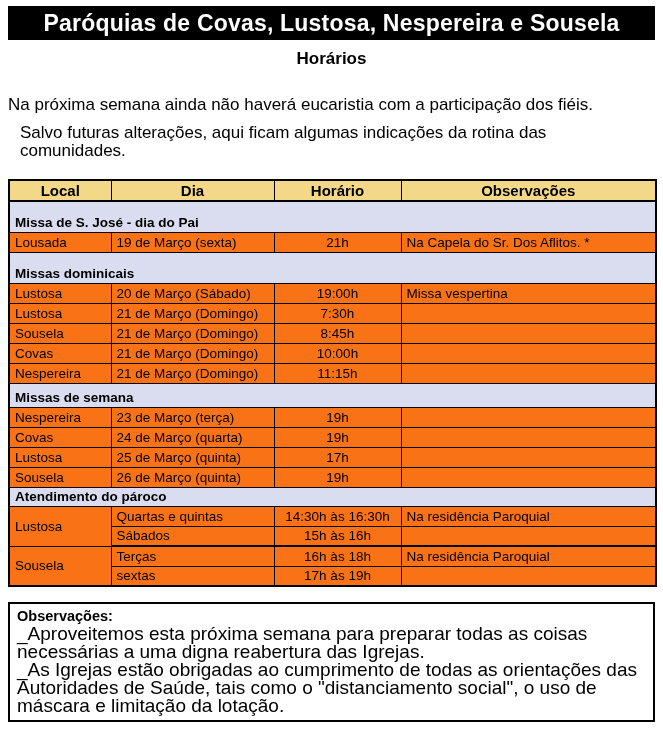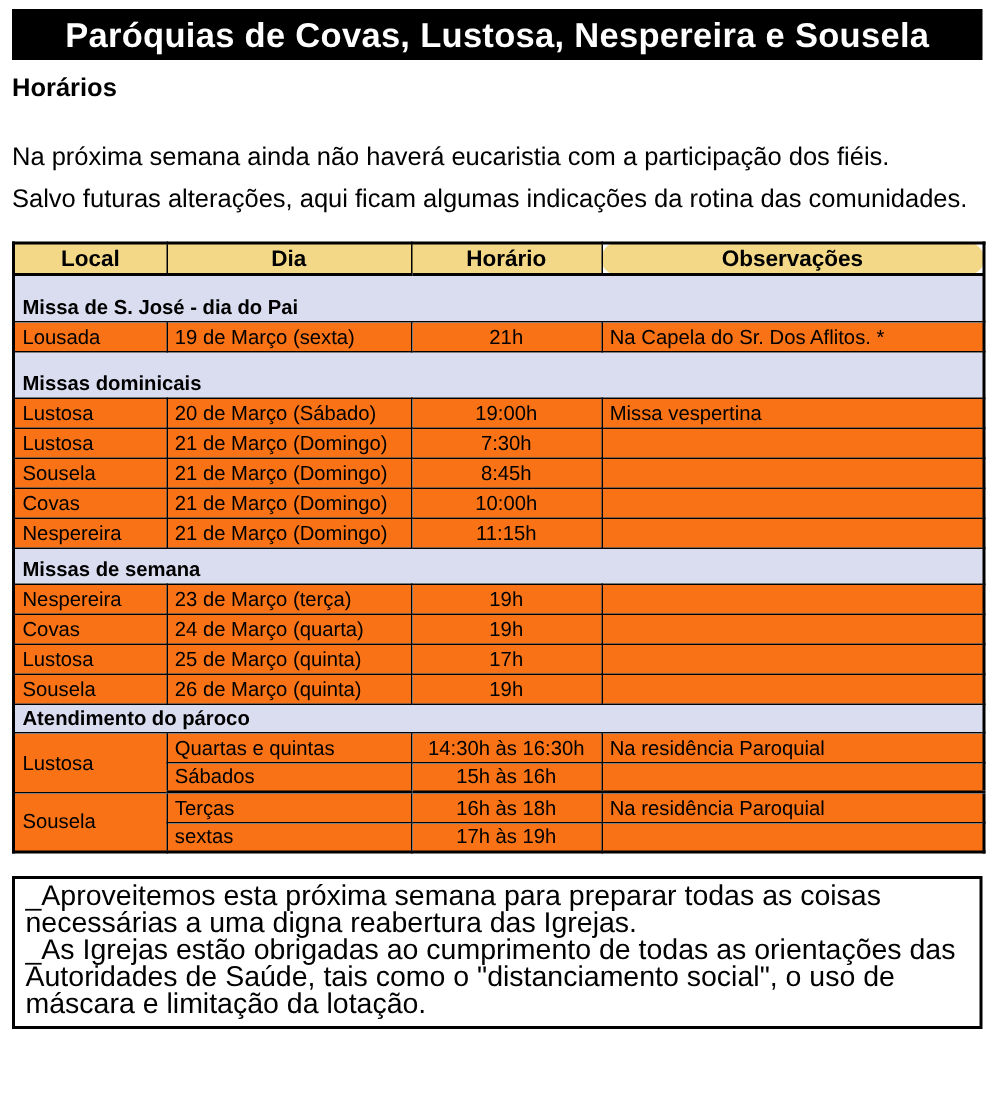--- a/index.html
+++ b/index.html
@@ -13,27 +13,27 @@
 
   .banner {
     width: 647px; height: 34px;
     display: flex; align-items: center; justify-content: center;
   }
   .banner .title {
     font-size: 23px; font-weight: 700; letter-spacing: 0.2px; white-space: nowrap;
   }
 
   .subtitle {
-    margin: 9px 0 0 0; text-align: left;
+    margin: 9px 0 0 0; text-align: center;
     font-size: 17px; font-weight: 700;
   }
 
   .intro p { margin: 0; font-size: 17px; line-height: 18px; }
   .intro .p1 { margin-top: 27px; }
-  .intro .p2 { margin-top: 10px; }
+  .intro .p2 { margin-top: 10px; margin-left: 12px; }
 
   table.schedule {
     margin-top: 19px; width: 647px;
     border-collapse: collapse; table-layout: fixed;
     border: 2px solid #000;
   }
   col.c1 { width: 102px; }
   col.c2 { width: 163px; }
   col.c3 { width: 127px; }
   col.c4 { width: 255px; }
@@ -94,21 +94,21 @@
       <col class="c1">
         <col class="c2">
         <col class="c3">
         <col class="c4">
     </colgroup>
     <thead>
       <tr>
         <th style="background: rgb(243, 217, 135);">Local</th>
         <th style="background: rgb(243, 217, 135);">Dia</th>
         <th style="background: rgb(243, 217, 135);">Horário</th>
-        <th style="background: rgb(243, 217, 135); border-radius: 10px;">Observações</th>
+        <th style="background: rgb(243, 217, 135);">Observações</th>
       </tr>
     </thead>
     <tbody>
         <tr class="section-row section-0">
           <td colspan="4" style="background: rgb(218, 221, 239);">Missa de S. José - dia do Pai</td>
         </tr>
         <tr>
           <td class="col-local">Lousada</td>
           <td class="col-dia">19 de Março (sexta)</td>
           <td class="col-horario">21h</td>
@@ -197,17 +197,18 @@
         <tr>
           <td class="col-dia">sextas</td>
           <td class="col-horario">17h às 19h</td>
           <td class="col-obs"></td>
         </tr>
       </tbody>
   </table>
 
 
   <div class="obs-box">
+    <p class="obs-title">Observações:</p>
     <p class="obs-item">_Aproveitemos esta próxima semana para preparar todas as coisas necessárias a uma digna reabertura das Igrejas.</p>
     <p class="obs-item">_As Igrejas estão obrigadas ao cumprimento de todas as orientações das Autoridades de Saúde, tais como o "distanciamento social", o uso de máscara e limitação da lotação.</p>
   </div>
 
 </div>
 
 </body></html>

